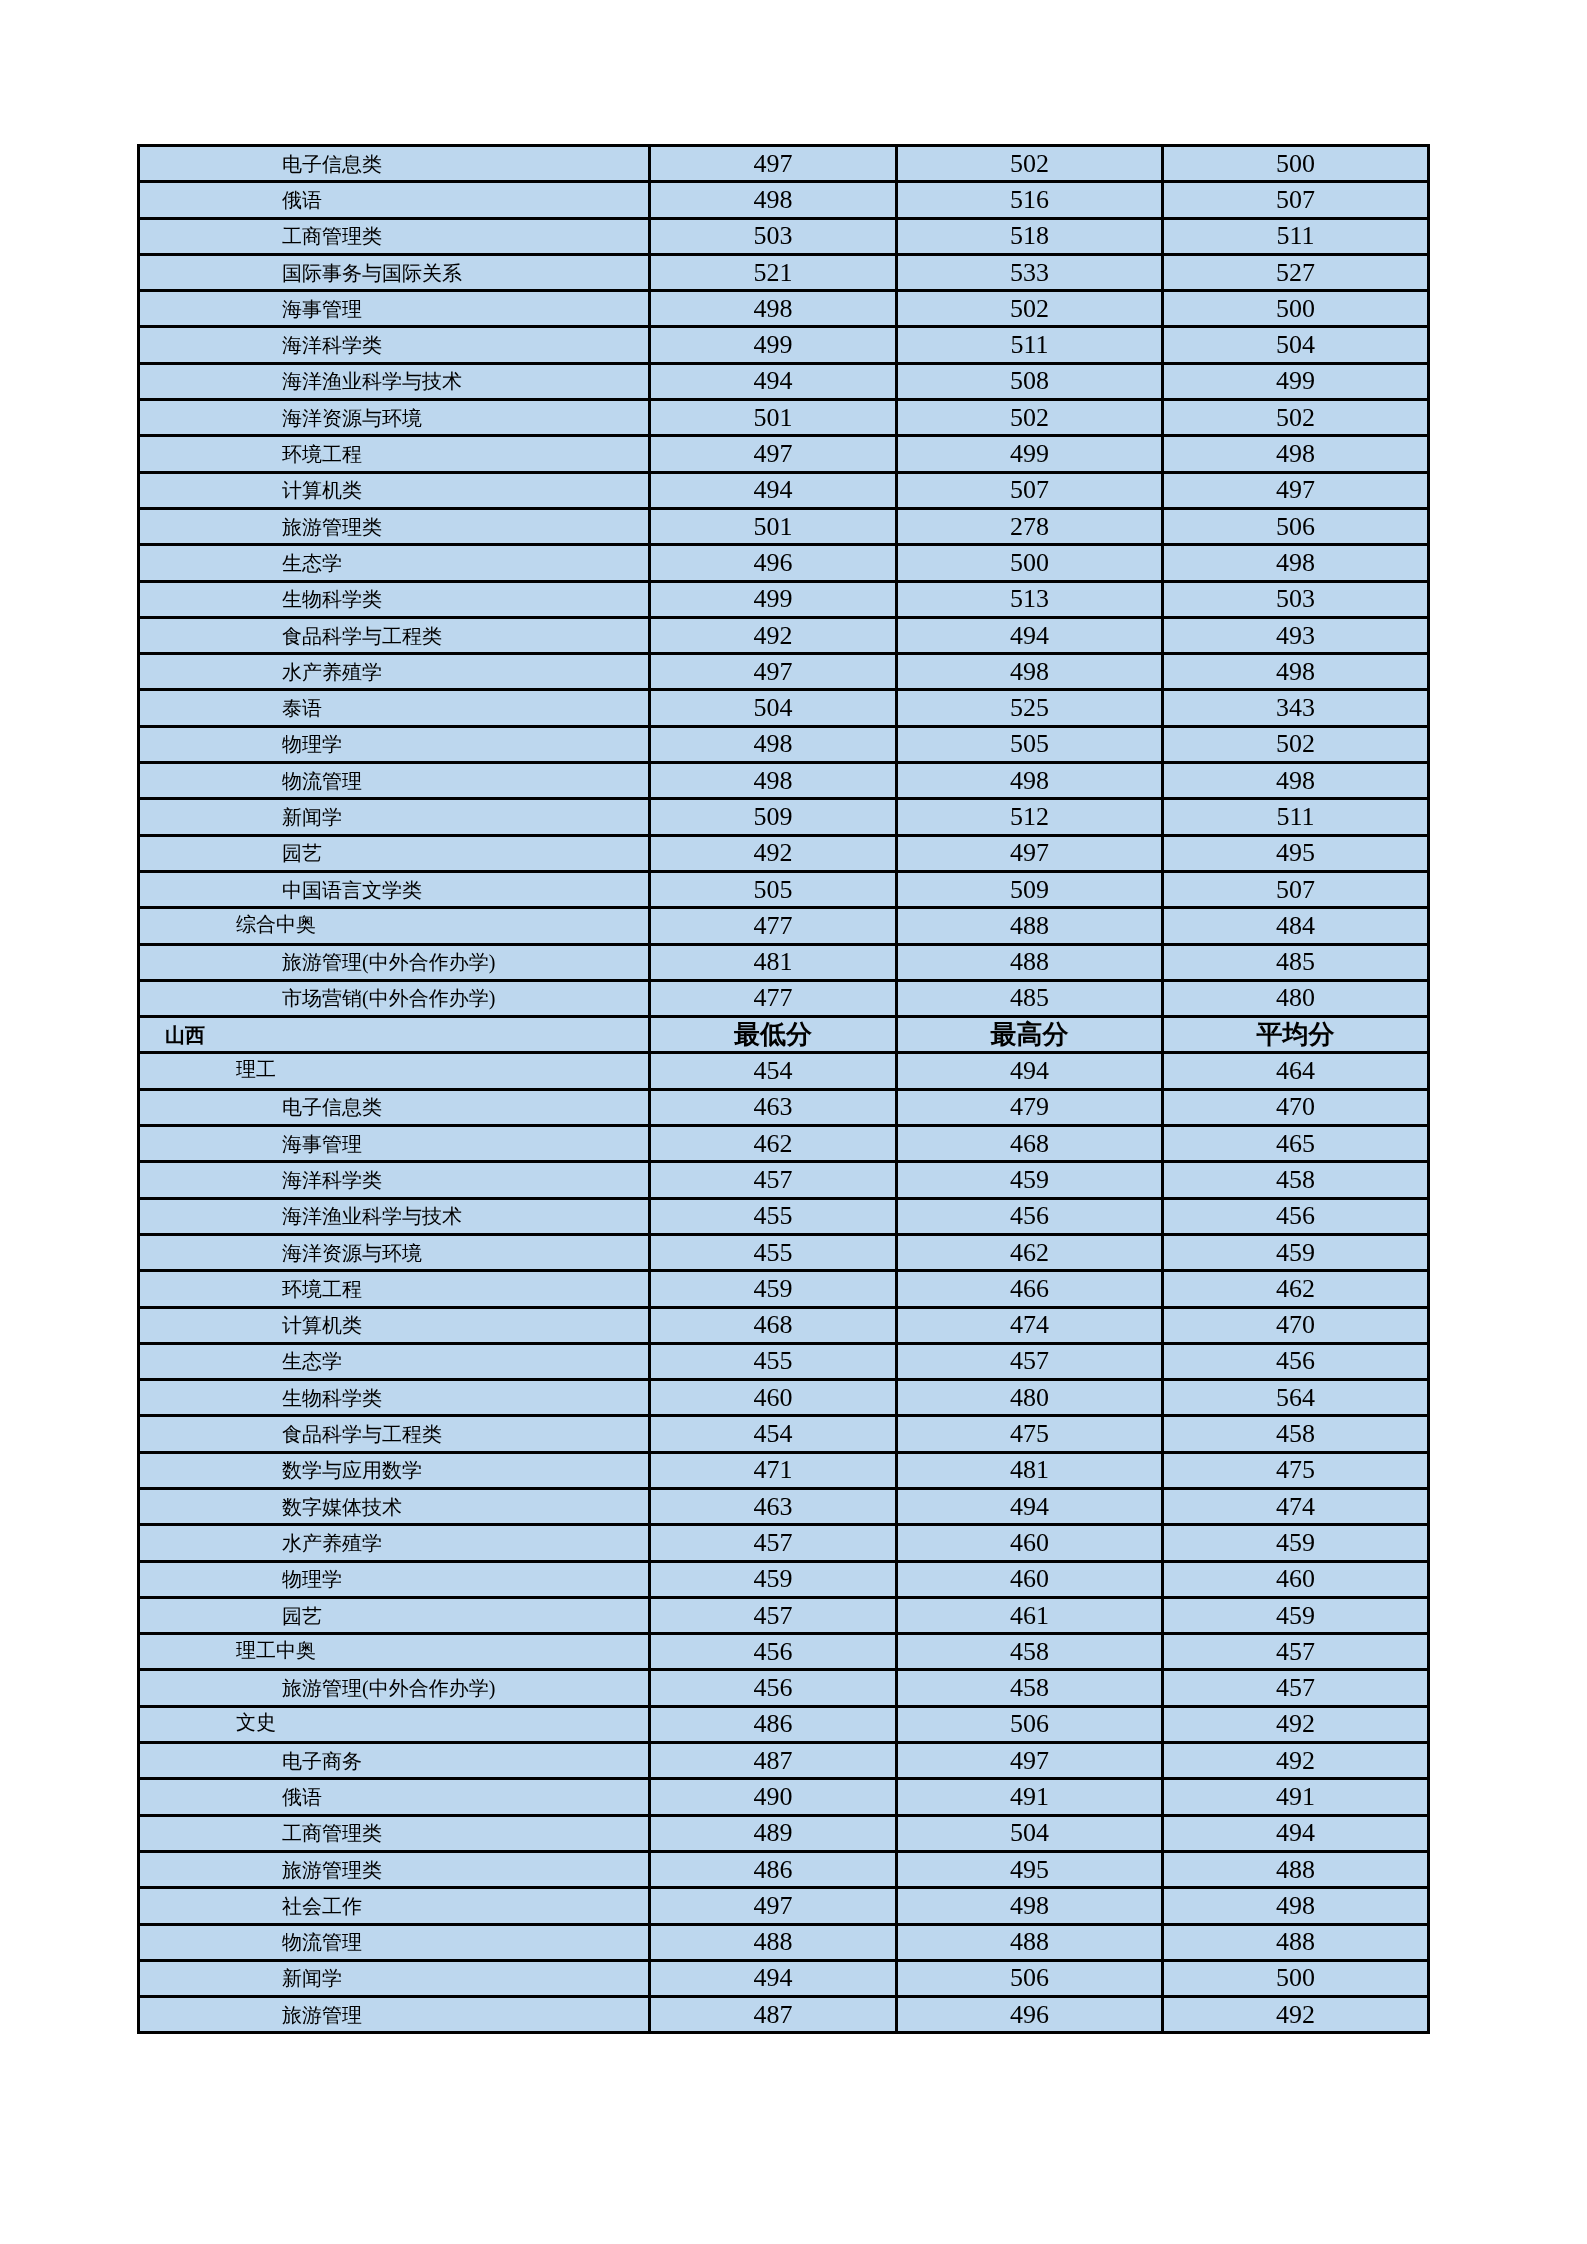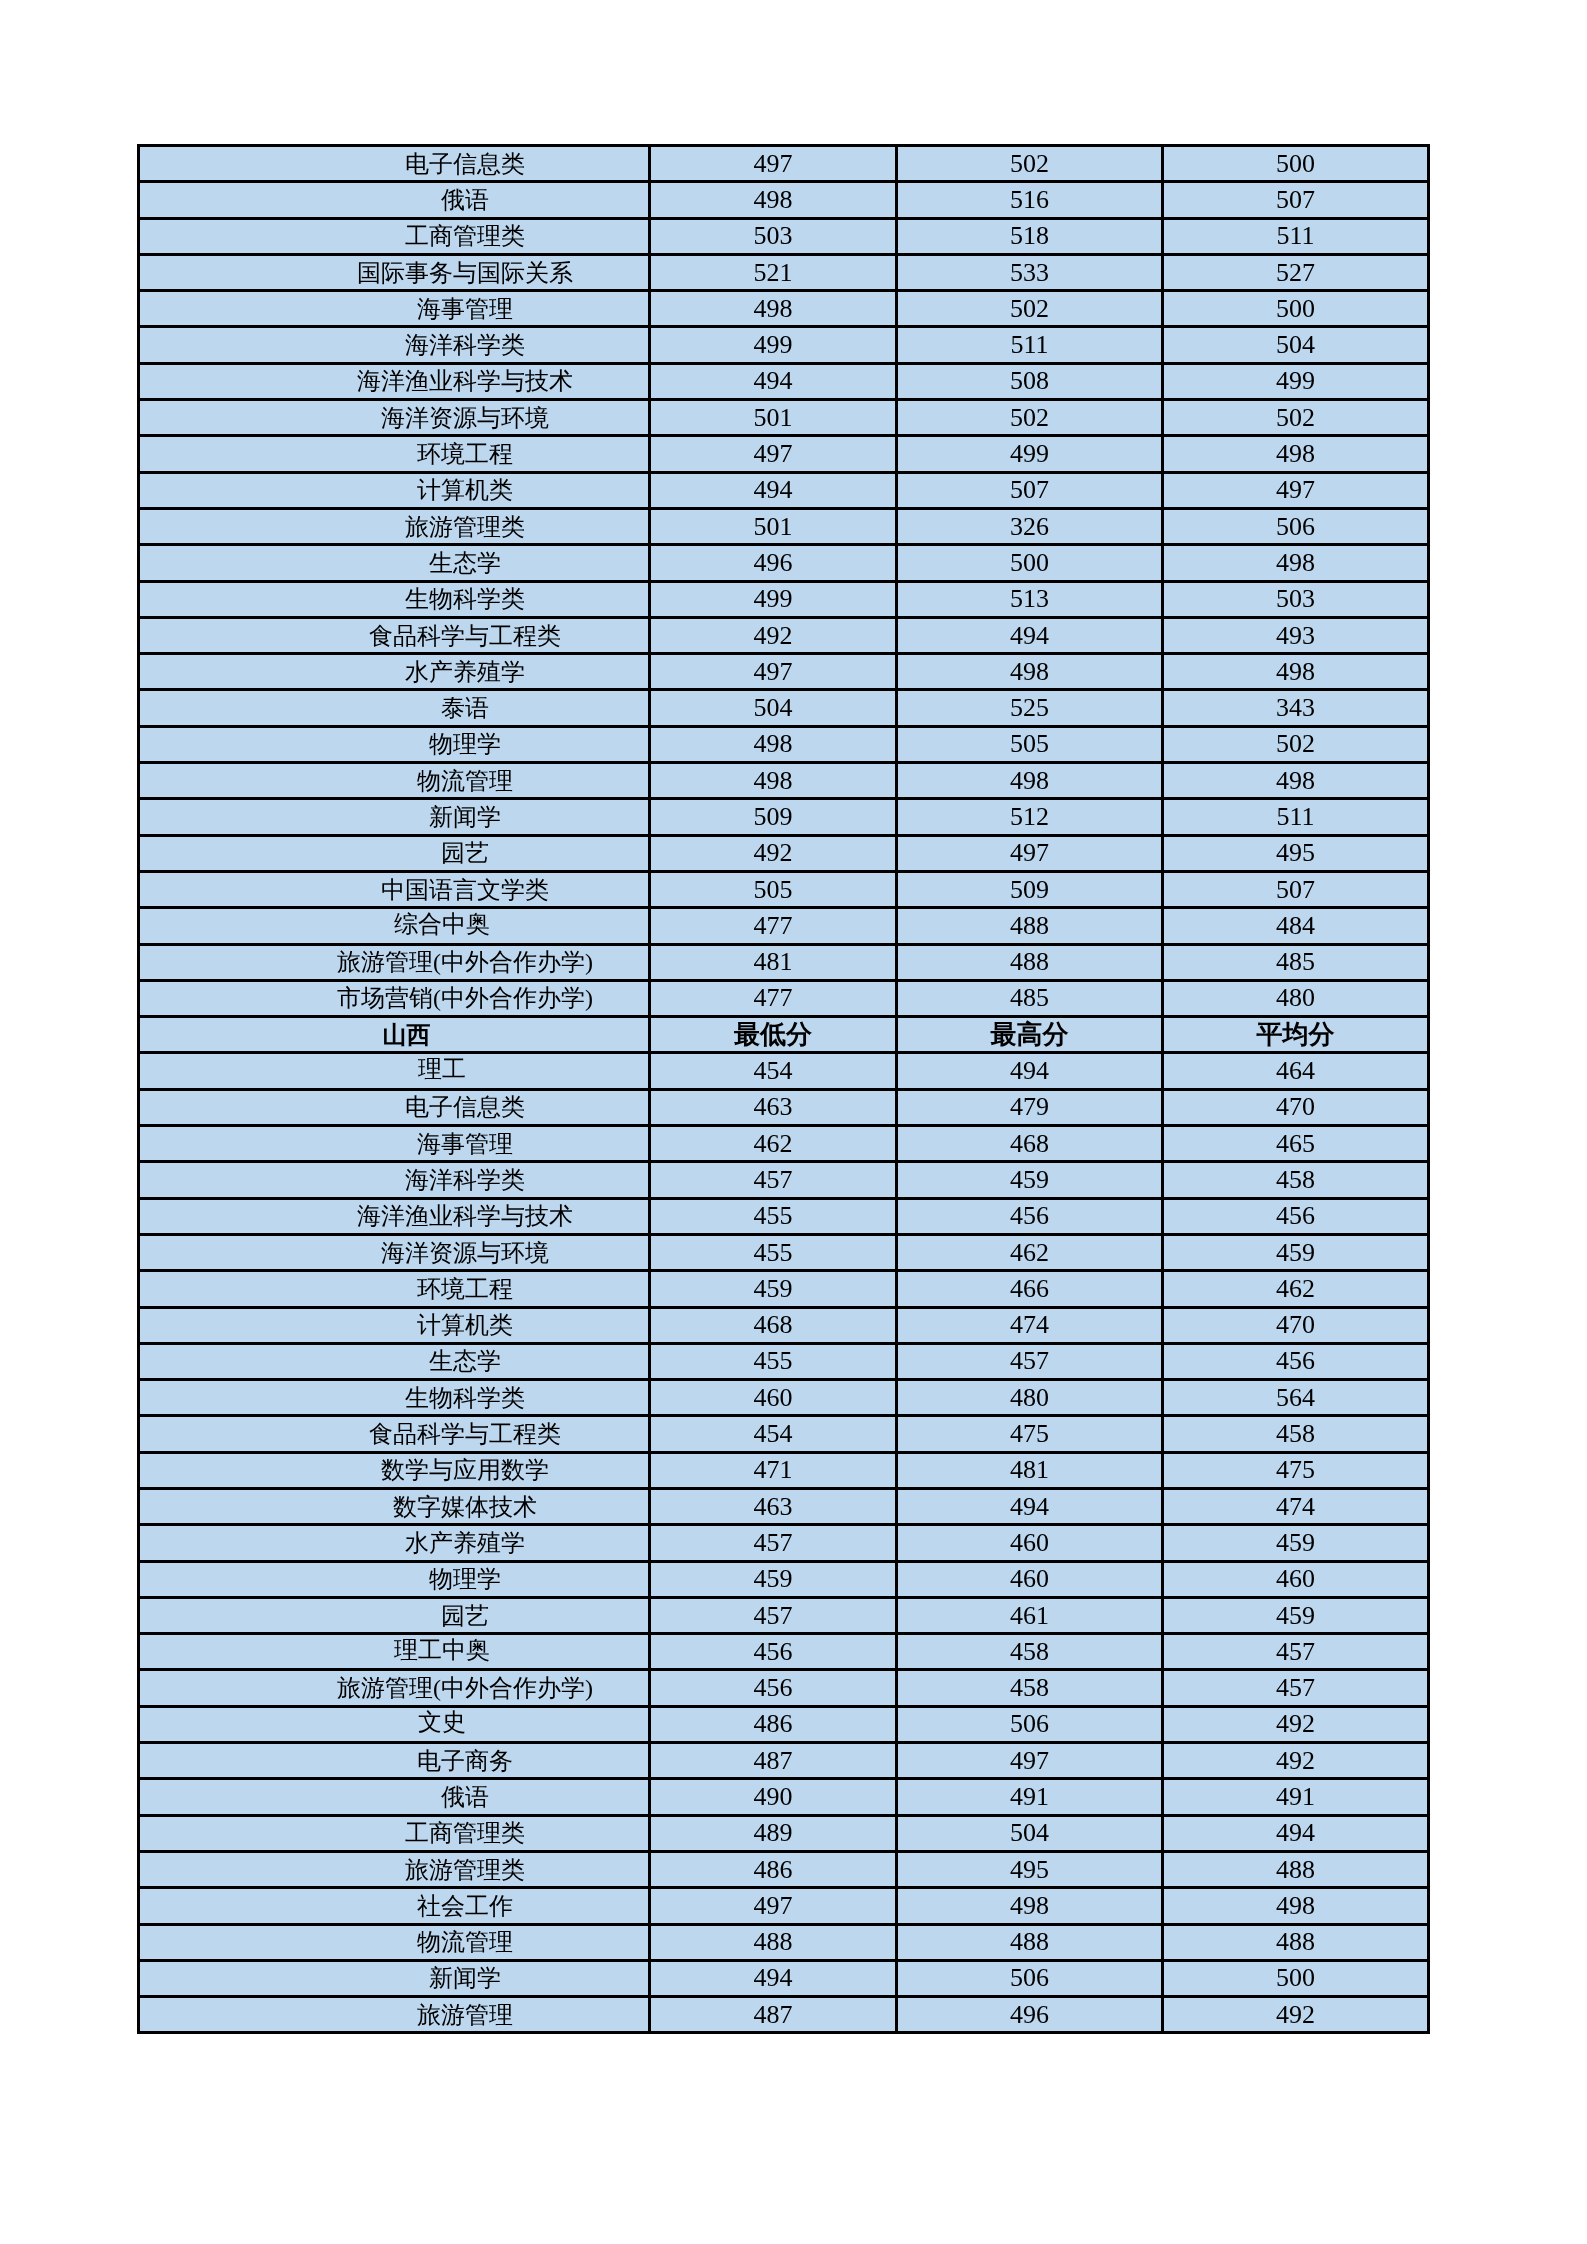--- a/index.html
+++ b/index.html
@@ -31,22 +31,22 @@
     border: 3px solid #000000;
     background: #bdd7ee;
     height: 33.3px;
     padding: 0;
     overflow: hidden;
     white-space: nowrap;
     vertical-align: middle;
     line-height: 1;
   }
   td.name-cell {
-    text-align: center;
-    font-size: 24px;
+    text-align: left;
+    font-size: 20px;
   }
   td.num-cell {
     text-align: center;
     font-size: 26px;
   }
   tr.indent-1 td.name-cell { padding-left: 25px; }
   tr.indent-2 td.name-cell { padding-left: 96px; font-family: Liberation Mono, monospace; }
   tr.indent-3 td.name-cell { padding-left: 142px; }
   tr.bold-row td { font-weight: bold; }
 </style>
@@ -118,21 +118,21 @@
         </tr>
         <tr class="indent-3">
           <td class="name-cell">计算机类</td>
           <td class="num-cell">494</td>
           <td class="num-cell">507</td>
           <td class="num-cell">497</td>
         </tr>
         <tr class="indent-3">
           <td class="name-cell">旅游管理类</td>
           <td class="num-cell">501</td>
-          <td class="num-cell">326</td>
+          <td class="num-cell">278</td>
           <td class="num-cell">506</td>
         </tr>
         <tr class="indent-3">
           <td class="name-cell">生态学</td>
           <td class="num-cell">496</td>
           <td class="num-cell">500</td>
           <td class="num-cell">498</td>
         </tr>
         <tr class="indent-3">
           <td class="name-cell">生物科学类</td>

